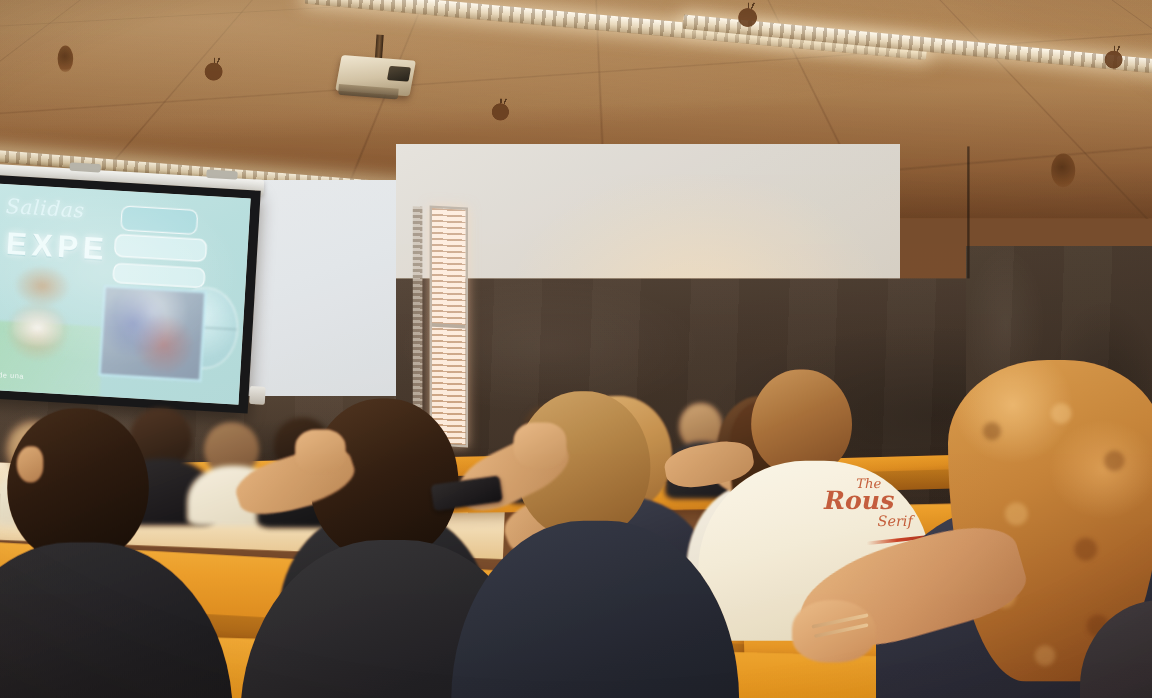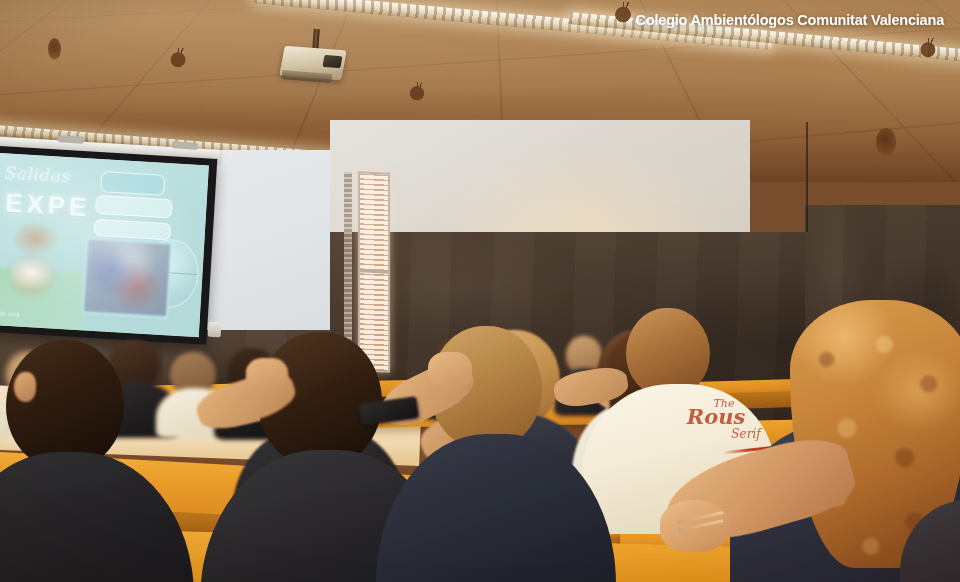--- a/index.html
+++ b/index.html
@@ -603,16 +603,15 @@
               background:linear-gradient(160deg,#2a2a2e,#101014); border-radius:4px;
               transform:rotate(-8deg); filter:blur(1px); box-shadow:0 2px 4px rgba(0,0,0,.4);"></div>
 
   <div class="torso" style="position:absolute; left:900px; top:500px; width:140px; height:120px;
               background:linear-gradient(160deg,#3a3a44,#1e1e26); border-radius:48% 20% 0 0 / 60% 24% 0 0;"></div>
 
   <div class="warm"></div>
   <div class="grade"></div>
 
   <div class="logo">
-    <div class="logo-tagline">Colegio Ambientólogos Comunitat Valenciana</div>
   </div>
 
 </div>
 
 </body></html>

